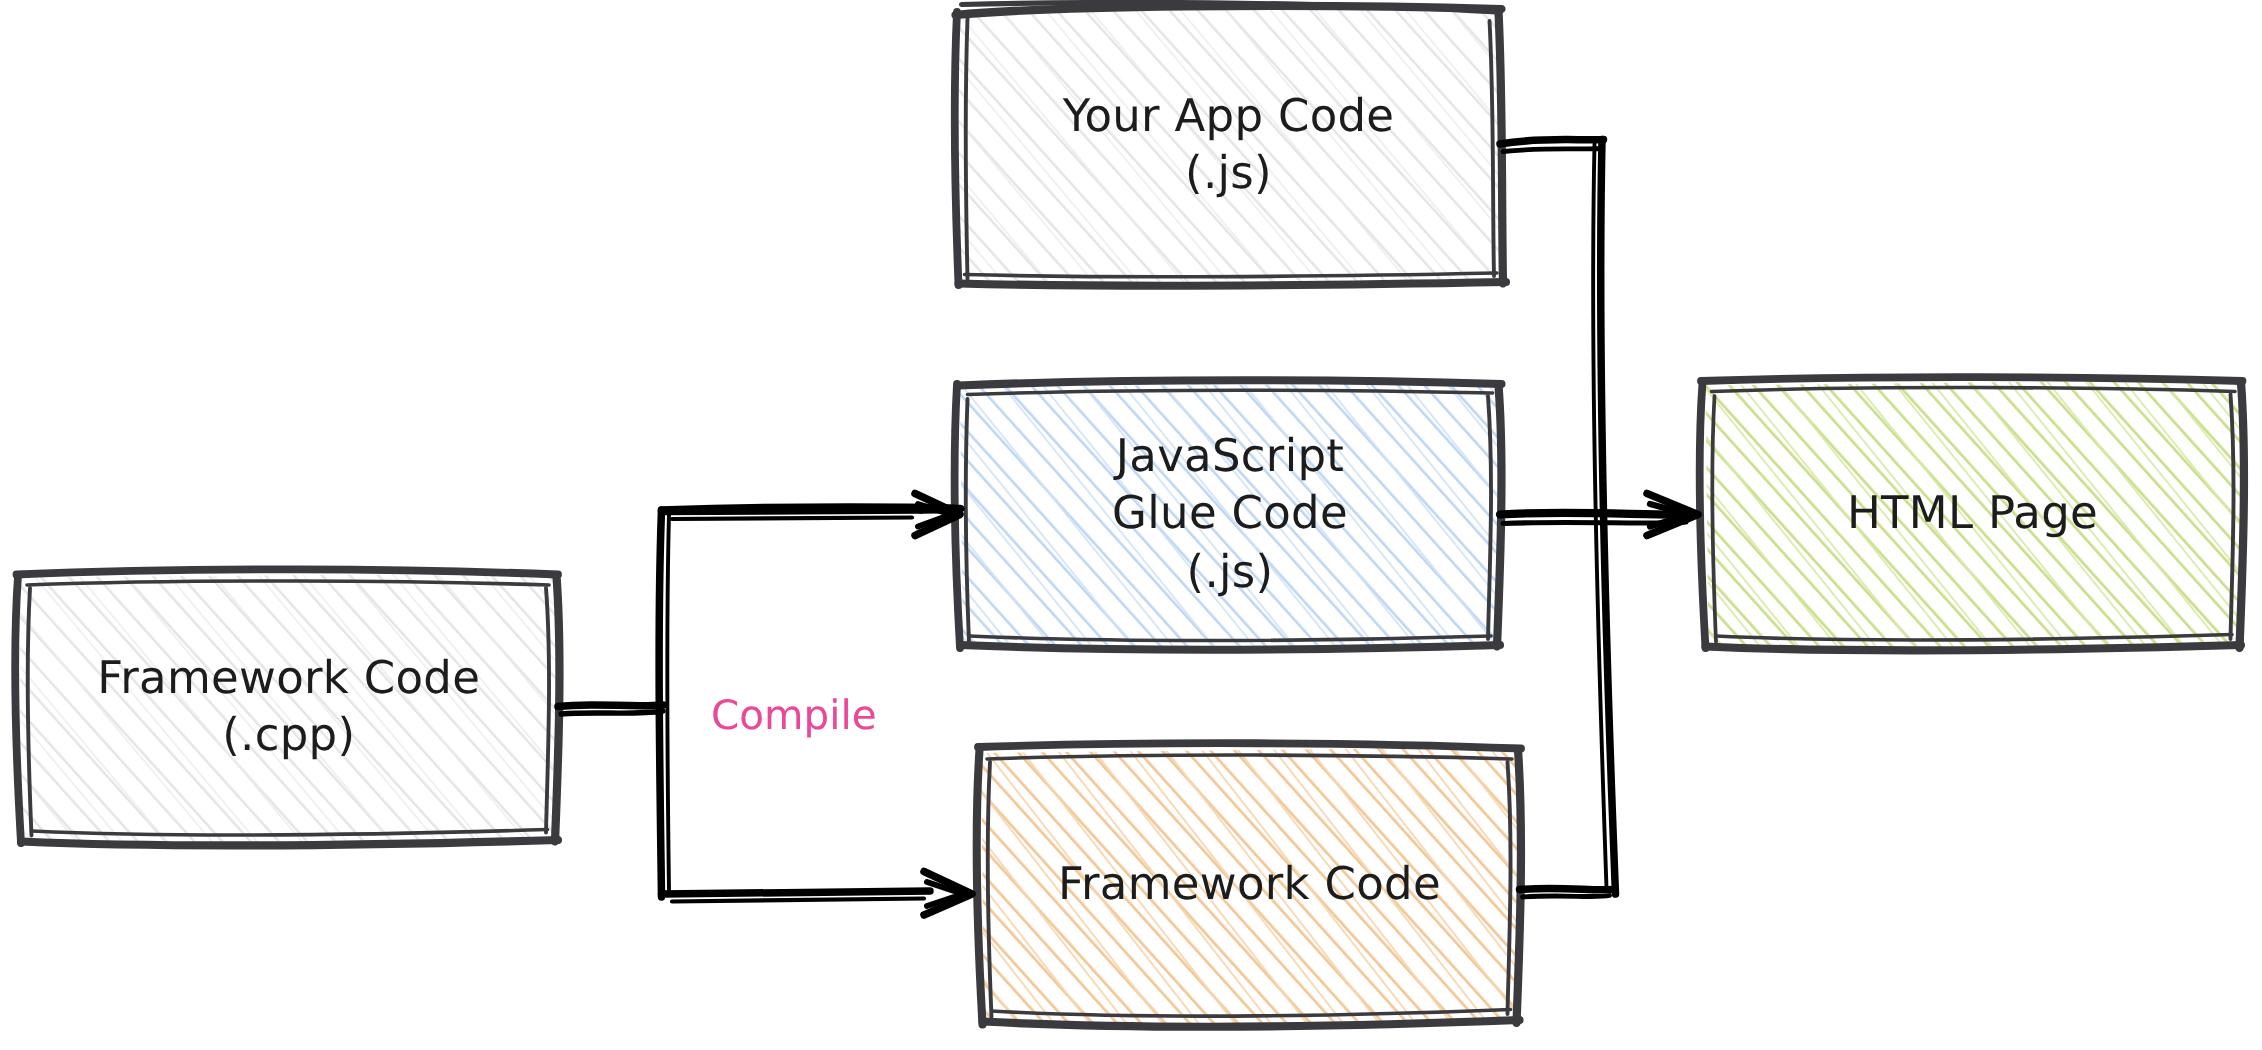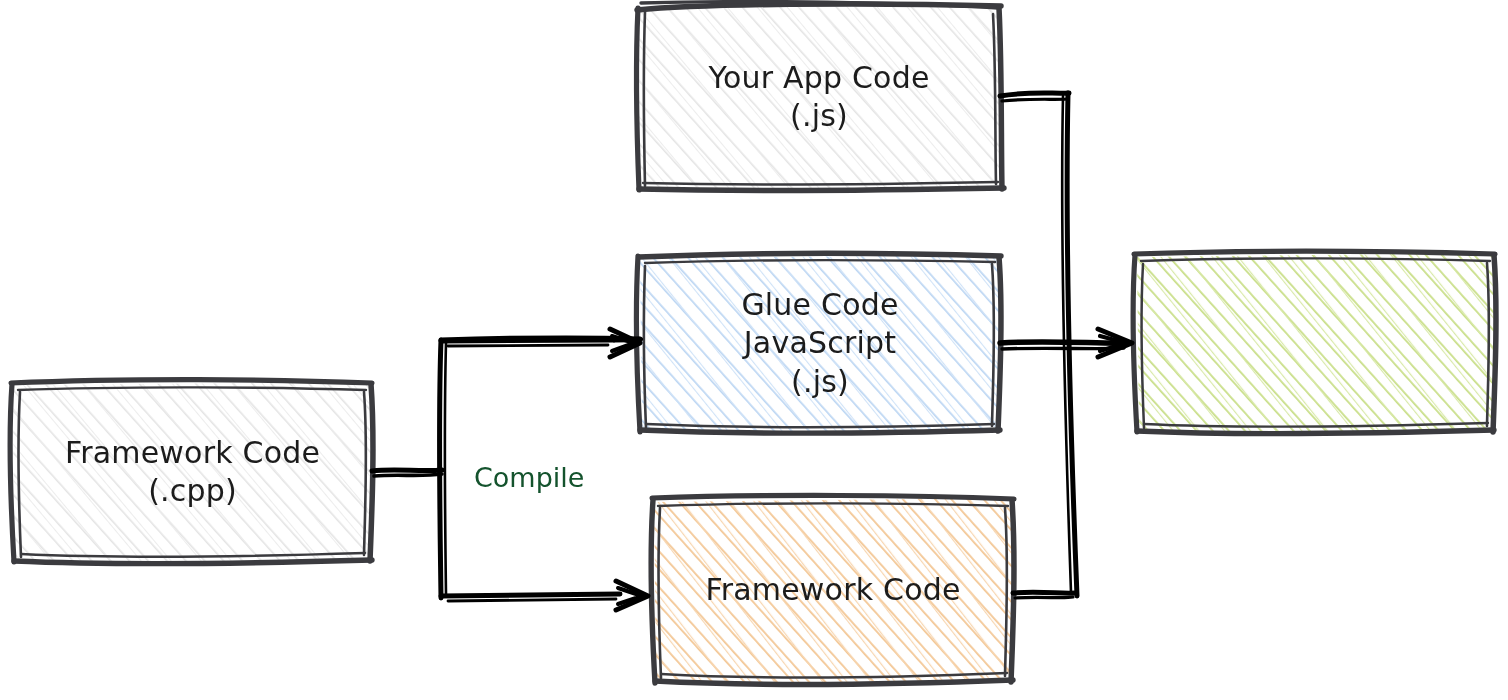--- a/index.html
+++ b/index.html
@@ -36,21 +36,21 @@
     color: #1c1c1c;
     font-family: "DejaVu Sans", sans-serif;
     font-size: 30px;
     line-height: 1.28;
     letter-spacing: 0.2px;
     pointer-events: none;
     white-space: pre;
   }
   .edge-label {
     position: absolute;
-    color: #14532d;
+    color: #ec4899;
     font-family: "DejaVu Sans", sans-serif;
     font-size: 27px;
     line-height: 1.2;
     white-space: pre;
   }
 </style>
 </head>
 <body>
 
 <div id="diagram-root">
@@ -192,30 +192,33 @@
       <path d="M1100,336 L1126,343 L1100,351" fill="none" stroke="#000000" stroke-width="4.2" stroke-linecap="round" stroke-linejoin="round"></path>
     </g>
   </svg>
 
   <div class="node-label" style="left:636px; top:4px; width:366px; height:186px;">
     <span>Your App Code</span>
     <span>(.js)</span>
   </div>
 
   <div class="node-label" style="left:638px; top:253px; width:364px; height:181px;">
+    <span>JavaScript</span>
     <span>Glue Code</span>
-    <span>JavaScript</span>
     <span>(.js)</span>
   </div>
 
   <div class="node-label" style="left:652px; top:496px; width:362px; height:188px;">
     <span>Framework Code</span>
   </div>
 
   <div class="node-label" style="left:11px; top:381px; width:363px; height:182px;">
     <span>Framework Code</span>
     <span>(.cpp)</span>
   </div>
 
+  <div class="node-label" style="left:1135px; top:252px; width:360px; height:182px;">
+    <span>HTML Page</span>
+  </div>
 
   <div class="edge-label" style="left:474px; top:462px;">Compile</div>
 
 </div>
 
 </body></html>

